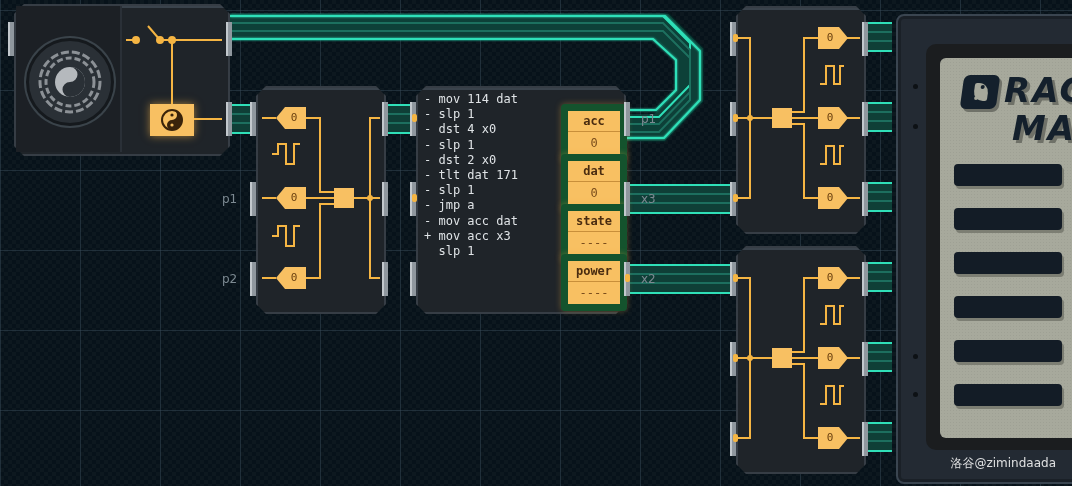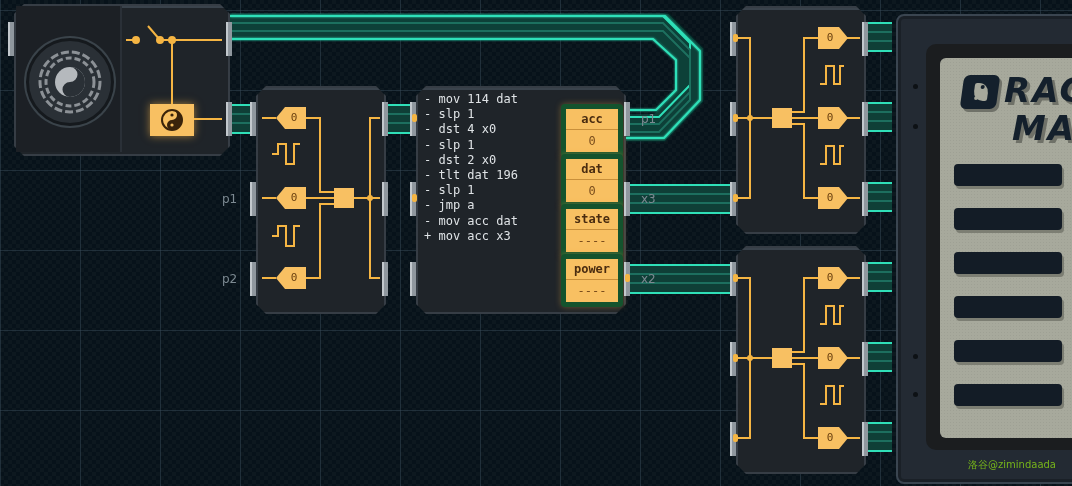--- a/index.html
+++ b/index.html
@@ -15,29 +15,29 @@
     background-position:0 10px,0 10px,0 0,4px 4px;
   }
   .abs{position:absolute;}
   .chip{position:absolute;background:#1f2429;border:2px solid #363d45;
     box-shadow:0 0 0 1px #0b0f13, inset 0 2px 0 #3a434c;
     clip-path:polygon(10px 0,calc(100% - 10px) 0,100% 10px,100% calc(100% - 10px),calc(100% - 10px) 100%,10px 100%,0 calc(100% - 10px),0 10px);}
   .port{position:absolute;width:6px;height:34px;background:#8f979e;border-left:2px solid #c2c8cd;box-sizing:border-box;}
   .pdot{position:absolute;width:5px;height:8px;background:#f5b543;border-radius:2px;}
   .wirelabel{position:absolute;font-family:"DejaVu Sans","Liberation Sans",sans-serif;font-size:12px;color:#7d8a92;}
   .code{position:absolute;left:424px;top:92px;width:140px;font-size:12px;line-height:15.2px;color:#dfe3e6;white-space:pre;}
-  .reg{position:absolute;left:561px;width:52px;height:43px;background:#f8c062;border:5px solid #14532d;border-radius:4px;box-shadow:0 0 6px rgba(248,180,70,0.35);}
+  .reg{position:absolute;left:561px;width:52px;height:43px;background:#f8c062;border:7px solid #14532d;border-radius:4px;box-shadow:0 0 6px rgba(248,180,70,0.35);}
   .reg .rl{height:20px;line-height:20px;text-align:center;font-size:12px;font-weight:bold;color:#4a2c10;border-bottom:1px solid #c88f3a;}
   .reg .rv{height:22px;line-height:22px;text-align:center;font-size:12px;color:#7a4d1c;}
   .gate{position:absolute;font-size:11px;color:#6b4010;text-align:center;line-height:22px;}
   .lcd{position:absolute;left:940px;top:58px;width:140px;height:380px;background:#a7a99c;
     background-image:radial-gradient(rgba(0,0,0,0.05) 1px,transparent 1px);background-size:3px 3px;border-radius:6px;}
   .slot{position:absolute;left:14px;width:108px;height:22px;background:#131c26;border-radius:4px;box-shadow:2px 3px 0 #7c7e73;}
   .logo{position:absolute;font-family:"DejaVu Sans","Liberation Sans",sans-serif;font-weight:bold;font-style:italic;font-size:34px;color:#14202c;letter-spacing:2px;text-shadow:3px 3px 0 #6f7168;}
-  .watermark{position:absolute;right:16px;bottom:14px;font-family:"DejaVu Sans","Liberation Sans",sans-serif;font-size:10px;color:#84cc16;opacity:0.85;}
+  .watermark{position:absolute;right:16px;bottom:14px;font-family:"DejaVu Sans","Liberation Sans",sans-serif;font-size:12px;color:#ffffff;opacity:0.85;}
 </style>
 </head>
 <body>
 
 <svg class="abs" width="1072" height="486" style="left:0;top:0;">
   <defs>
     <filter id="glow" x="-20%" y="-20%" width="140%" height="140%">
       <feGaussianBlur stdDeviation="1.2" result="b"></feGaussianBlur>
       <feMerge>
           <feMergeNode in="b"></feMergeNode>
@@ -183,21 +183,21 @@
 <div class="port" style="left:250px;top:102px;"></div>
 <div class="port" style="left:250px;top:182px;"></div>
 <div class="port" style="left:250px;top:262px;"></div>
 <div class="port" style="left:382px;top:102px;"></div>
 <div class="port" style="left:382px;top:182px;"></div>
 <div class="port" style="left:382px;top:262px;"></div>
 <div class="wirelabel" style="left:222px;top:192px;">p1</div>
 <div class="wirelabel" style="left:222px;top:272px;">p2</div>
 
 <div class="chip" style="left:416px;top:86px;width:206px;height:224px;"></div>
-<div class="code" id="code"><div>- mov 114 dat</div><div>- slp 1</div><div>- dst 4 x0</div><div>- slp 1</div><div>- dst 2 x0</div><div>- tlt dat 196</div><div>- slp 1</div><div>- jmp a</div><div>- mov acc dat</div><div>+ mov acc x3</div></div>
+<div class="code" id="code"><div>- mov 114 dat</div><div>- slp 1</div><div>- dst 4 x0</div><div>- slp 1</div><div>- dst 2 x0</div><div>- tlt dat 171</div><div>- slp 1</div><div>- jmp a</div><div>- mov acc dat</div><div>+ mov acc x3</div><div>  slp 1</div></div>
 <div id="regs">
     <div class="reg" style="top: 104px;">
       <div class="rl">acc</div>
       <div class="rv">0</div>
     </div>
     <div class="reg" style="top: 154px;">
       <div class="rl">dat</div>
       <div class="rv">0</div>
     </div>
     <div class="reg" style="top: 204px;">

